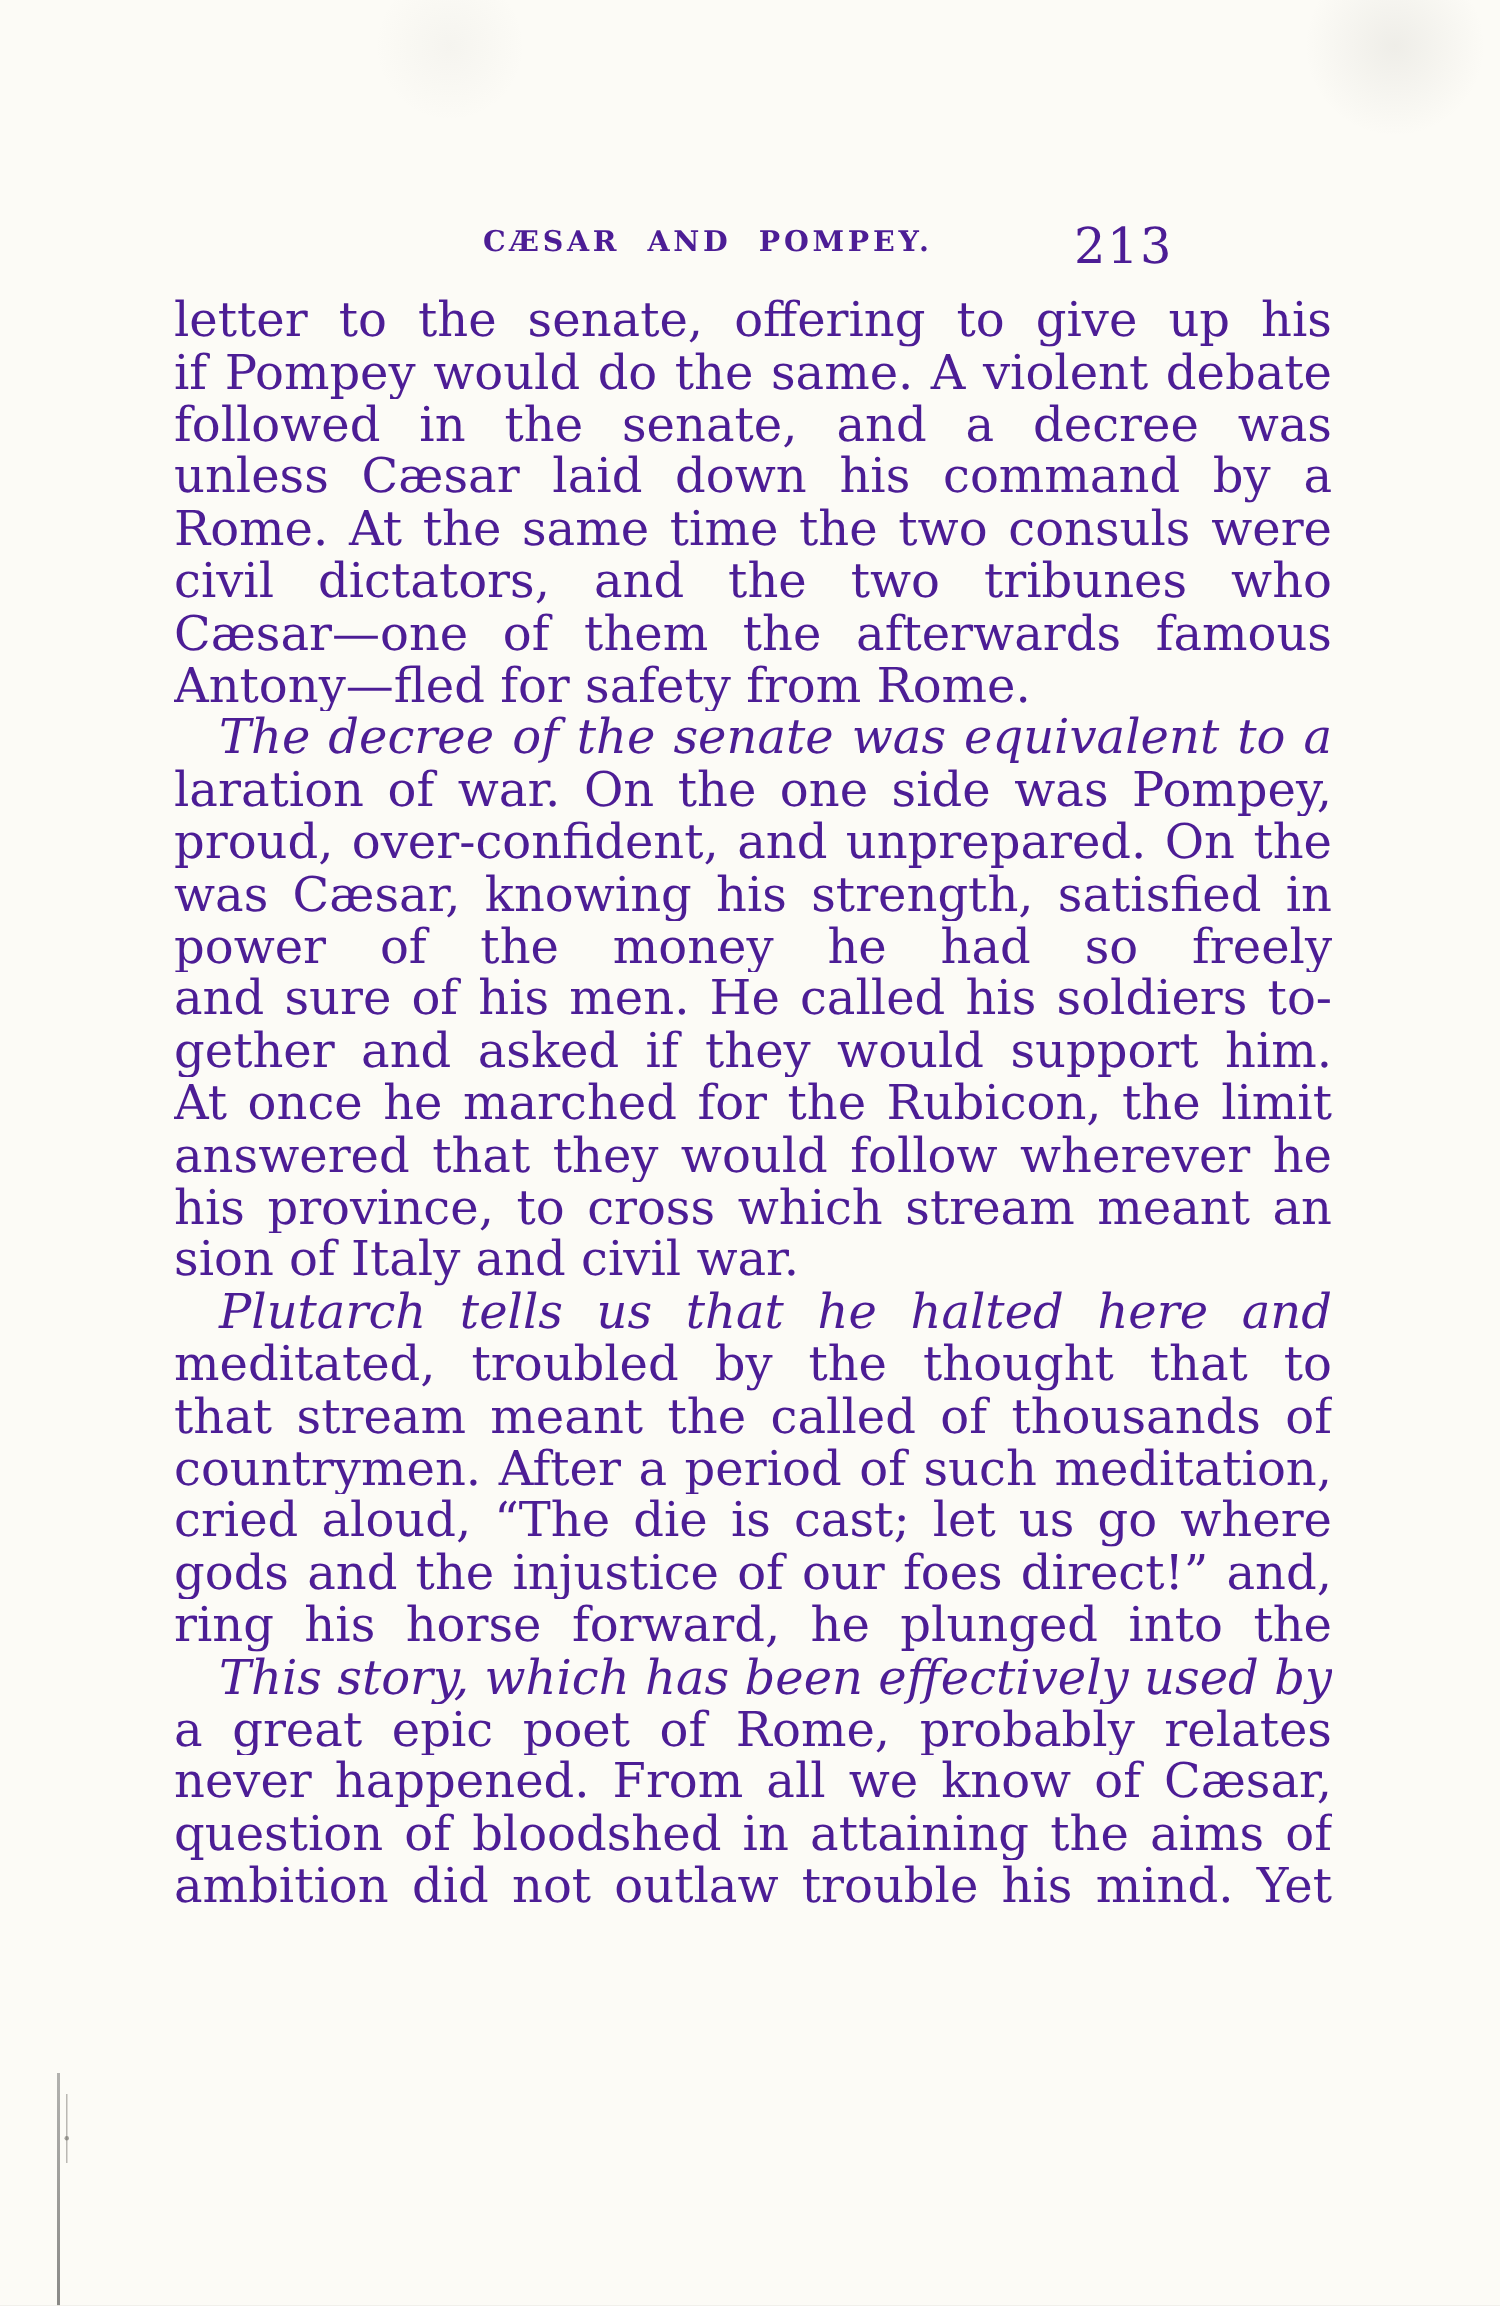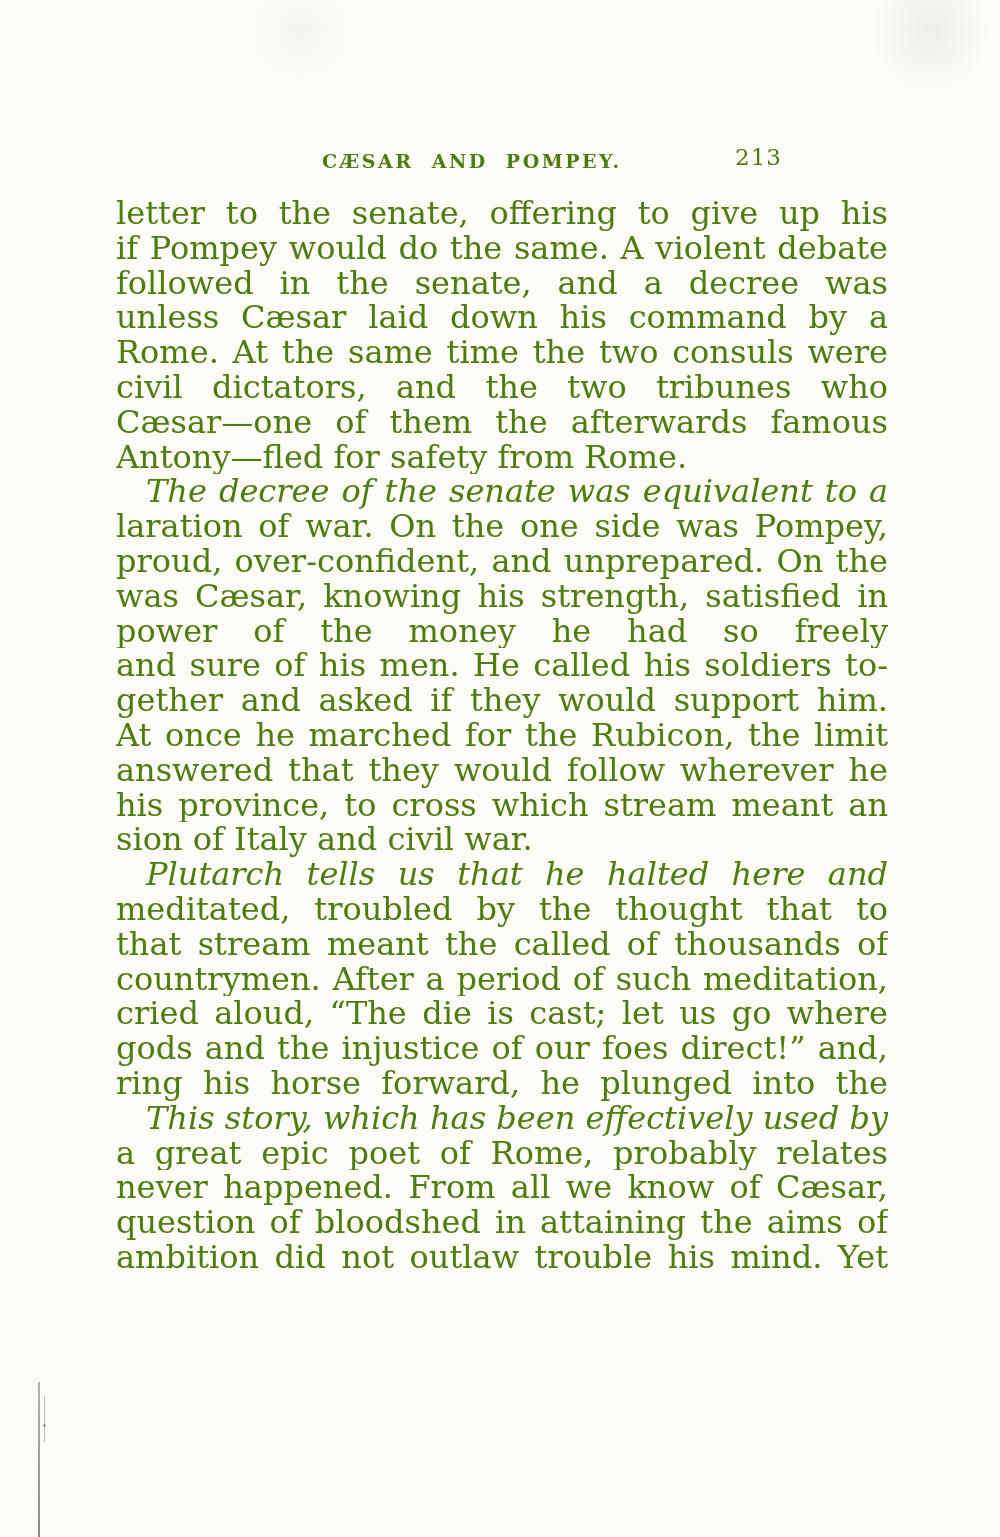--- a/index.html
+++ b/index.html
@@ -7,21 +7,21 @@
     padding: 0;
     background: #e9e7e1;
   }
   .page {
     position: relative;
     width: 1000px;
     height: 1537px;
     margin: 0 auto;
     background: #fcfbf6;
     font-family: "DejaVu Serif", "Liberation Serif", serif;
-    color: #4d7c0f;
+    color: #4c1d95;
     overflow: hidden;
   }
   
   .scan-noise {
     position: absolute;
     top: 0; left: 0; right: 0; bottom: 0;
     pointer-events: none;
     background:
       radial-gradient(circle at 93% 2%, rgba(120,118,110,0.10), transparent 60px),
       radial-gradient(circle at 30% 2%, rgba(120,118,110,0.05), transparent 50px);
@@ -40,21 +40,21 @@
     font-size: 19px;
     font-weight: bold;
     letter-spacing: 2.5px;
     word-spacing: 9px;
     white-space: nowrap;
   }
   .page-number {
     position: absolute;
     right: 106px;
     top: 0;
-    font-size: 23px;
+    font-size: 33px;
     letter-spacing: 1px;
   }
   .body-text {
     position: absolute;
     top: 196px;
     left: 116px;
     width: 772px;
     font-size: 32px;
     line-height: 34.8px;
   }

